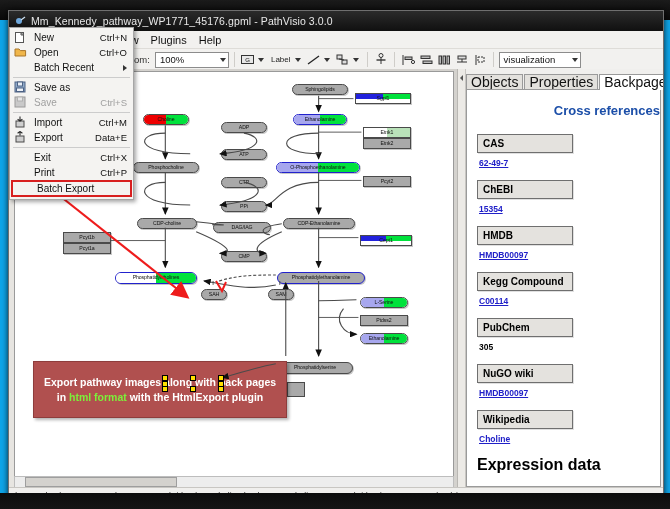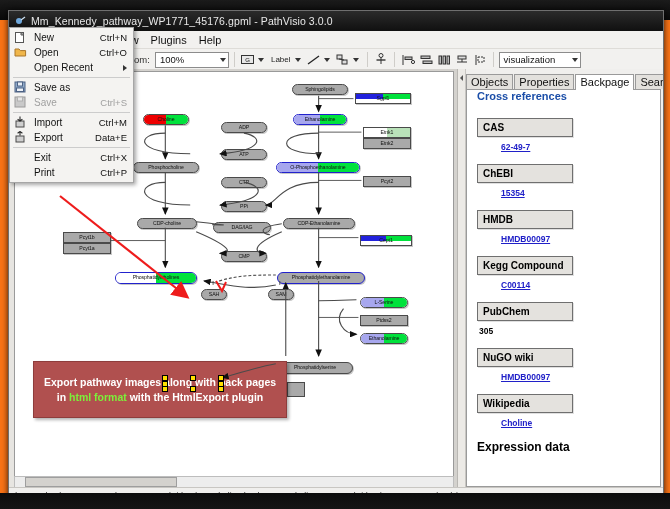--- a/index.html
+++ b/index.html
@@ -1,21 +1,21 @@
 <!DOCTYPE html>
 <html><head>
 <meta charset="utf-8">
 <style>
   html,body{margin:0;padding:0;background:#0a0a0a;}
   body{width:670px;height:509px;overflow:hidden;
        font-family:"Liberation Sans",sans-serif;-webkit-font-smoothing:antialiased;}
 
   
   #desktop{position:absolute;left:0;top:0;width:670px;height:509px;
-           background:#f97316;}
+           background:#0ea5e9;}
   #desktop:before{content:"";position:absolute;left:0;top:0;right:0;height:20px;
            background:linear-gradient(#1b1b1b,#090909);}
   #desktop:after{content:"";position:absolute;left:0;bottom:0;right:0;height:16px;
            background:linear-gradient(#0c0c0c,#151515);}
 
   
   #window{position:absolute;left:8px;top:10px;width:654px;height:492px;
           background:#f0f0f0;border:1px solid #6f6f6f;
           box-shadow:0 0 6px rgba(0,0,0,.8);overflow:hidden;}
 
@@ -63,33 +63,33 @@
   #statusbar{position:absolute;left:0;right:0;bottom:0;height:15px;background:#f0efed;
              border-top:1px solid #c8c6c2;font-size:8.5px;color:#222;display:flex;
              align-items:center;padding-left:6px;white-space:nowrap;}
 
   
   #sidepanel{flex:1;position:relative;background:#f0efed;border-left:1px solid #b9b7b3;}
   #sidegrip{position:absolute;left:0;top:0;bottom:16px;width:7px;background:#eceae6;border-right:1px solid #c8c6c2;}
   #sidegrip:after{content:"";position:absolute;left:2px;top:6px;width:0;height:0;
       border-top:3px solid transparent;border-bottom:3px solid transparent;border-right:3px solid #555;}
   #tabstrip{position:absolute;left:8px;right:2px;top:4px;height:16px;display:flex;align-items:flex-end;
-            font-size:11px;color:#111;border-bottom:1px solid #ef4444;}
+            font-size:14px;color:#111;border-bottom:1px solid #ef4444;}
   #tabstrip .tab{border:1px solid #9a9a9a;border-bottom:none;background:#e3e1dd;
             padding:1px 4px 1px;margin-right:1px;line-height:12px;}
   #tabstrip .tab.active{background:#fff;padding-bottom:2px;margin-bottom:-1px;position:relative;z-index:2;}
   #bpanel{position:absolute;left:8px;right:2px;top:20px;bottom:16px;background:#fff;border:1px solid #9a9a9a;
           overflow:hidden;padding:0 0 0 10px;}
-  #bpanel h2{font-size:11px;color:#1b4ea8;margin:0 0 16px 0;font-weight:bold;}
+  #bpanel h2{font-size:13px;color:#1b4ea8;margin:13px 0 16px 0;font-weight:bold;text-align:right;}
   .xref-head{width:84px;border:1px solid #6f6f6f;background:#e4e2de;font-size:10px;font-weight:bold;
              color:#000;padding:3px 5px;margin:0 0 5px 0;box-shadow:1px 1px 0 rgba(0,0,0,.12);}
   .xref-val{font-size:8.5px;margin:0 0 12px 2px;}
-  .xref-val a{color:#2020c8;text-decoration:underline;font-weight:bold;margin-left:22px;}
+  .xref-val a{color:#2020c8;text-decoration:underline;font-weight:bold;}
   .xref-val.plain{color:#000;font-weight:bold;text-decoration:none;}
-  #exprdata{font-size:12px;font-weight:bold;color:#000;margin-top:2px;}
+  #exprdata{font-size:16px;font-weight:bold;color:#000;margin-top:2px;}
 
   
   #filemenu{position:absolute;left:0px;top:16px;width:123px;background:#f4f3f1;
             border:1px solid #a6a6a6;box-shadow:2px 2px 4px rgba(0,0,0,.35);z-index:40;
             font-size:10px;color:#111;padding:2px 0;}
   #filemenu .row{height:15px;display:flex;align-items:center;position:relative;padding-left:24px;}
   #filemenu .row.disabled{color:#a0a0a0;}
   #filemenu .row .acc{position:absolute;right:6px;font-size:9.5px;}
   #filemenu .row .submark{position:absolute;right:6px;width:0;height:0;
       border-top:3px solid transparent;border-bottom:3px solid transparent;border-left:4px solid #333;}
@@ -478,21 +478,21 @@
             <span class="acc">Ctrl+N</span>
           </div>
           <div class="row">
             <span class="ico"><svg width="13" height="11">
                 <path d="M1 3 h4 l1.4 1.6 h5.2 v5.4 h-10.6 z" fill="#f0b64a" stroke="#a9762a"></path>
               </svg></span>
             <span>Open</span>
             <span class="acc">Ctrl+O</span>
           </div>
           <div class="row">
-            <span>Open Recent</span>
+            <span>Batch Recent</span>
             <span class="submark"></span>
           </div>
           <div class="sep"></div>
           <div class="row">
             <span class="ico"><svg width="12" height="12">
                 <rect x="1" y="1" width="10" height="10" fill="#8fa9c9" stroke="#4c6284"></rect>
                 <rect x="3.5" y="1" width="5" height="4" fill="#e8eef6" stroke="#4c6284"></rect>
                 <rect x="2.5" y="7" width="7" height="3.5" fill="#eef2f8" stroke="#4c6284"></rect>
               </svg></span>
             <span>Save as</span>
@@ -523,20 +523,23 @@
             <span class="acc">Data+E</span>
           </div>
           <div class="sep"></div>
           <div class="row">
             <span>Exit</span>
             <span class="acc">Ctrl+X</span>
           </div>
           <div class="row">
             <span>Print</span>
             <span class="acc">Ctrl+P</span>
+          </div>
+          <div class="row hl">
+            <span>Batch Export</span>
           </div>
         </div>
     </div>
 
     <div id="statusbar">
       <span>| Gene database: ...m_Derby_20120602.bridge | Metabolite database: ...tabolites_111203.bridge | Dataset: ...wnloads\trans-meta.pgex</span>
     </div>
   </div>
 </div>
 

